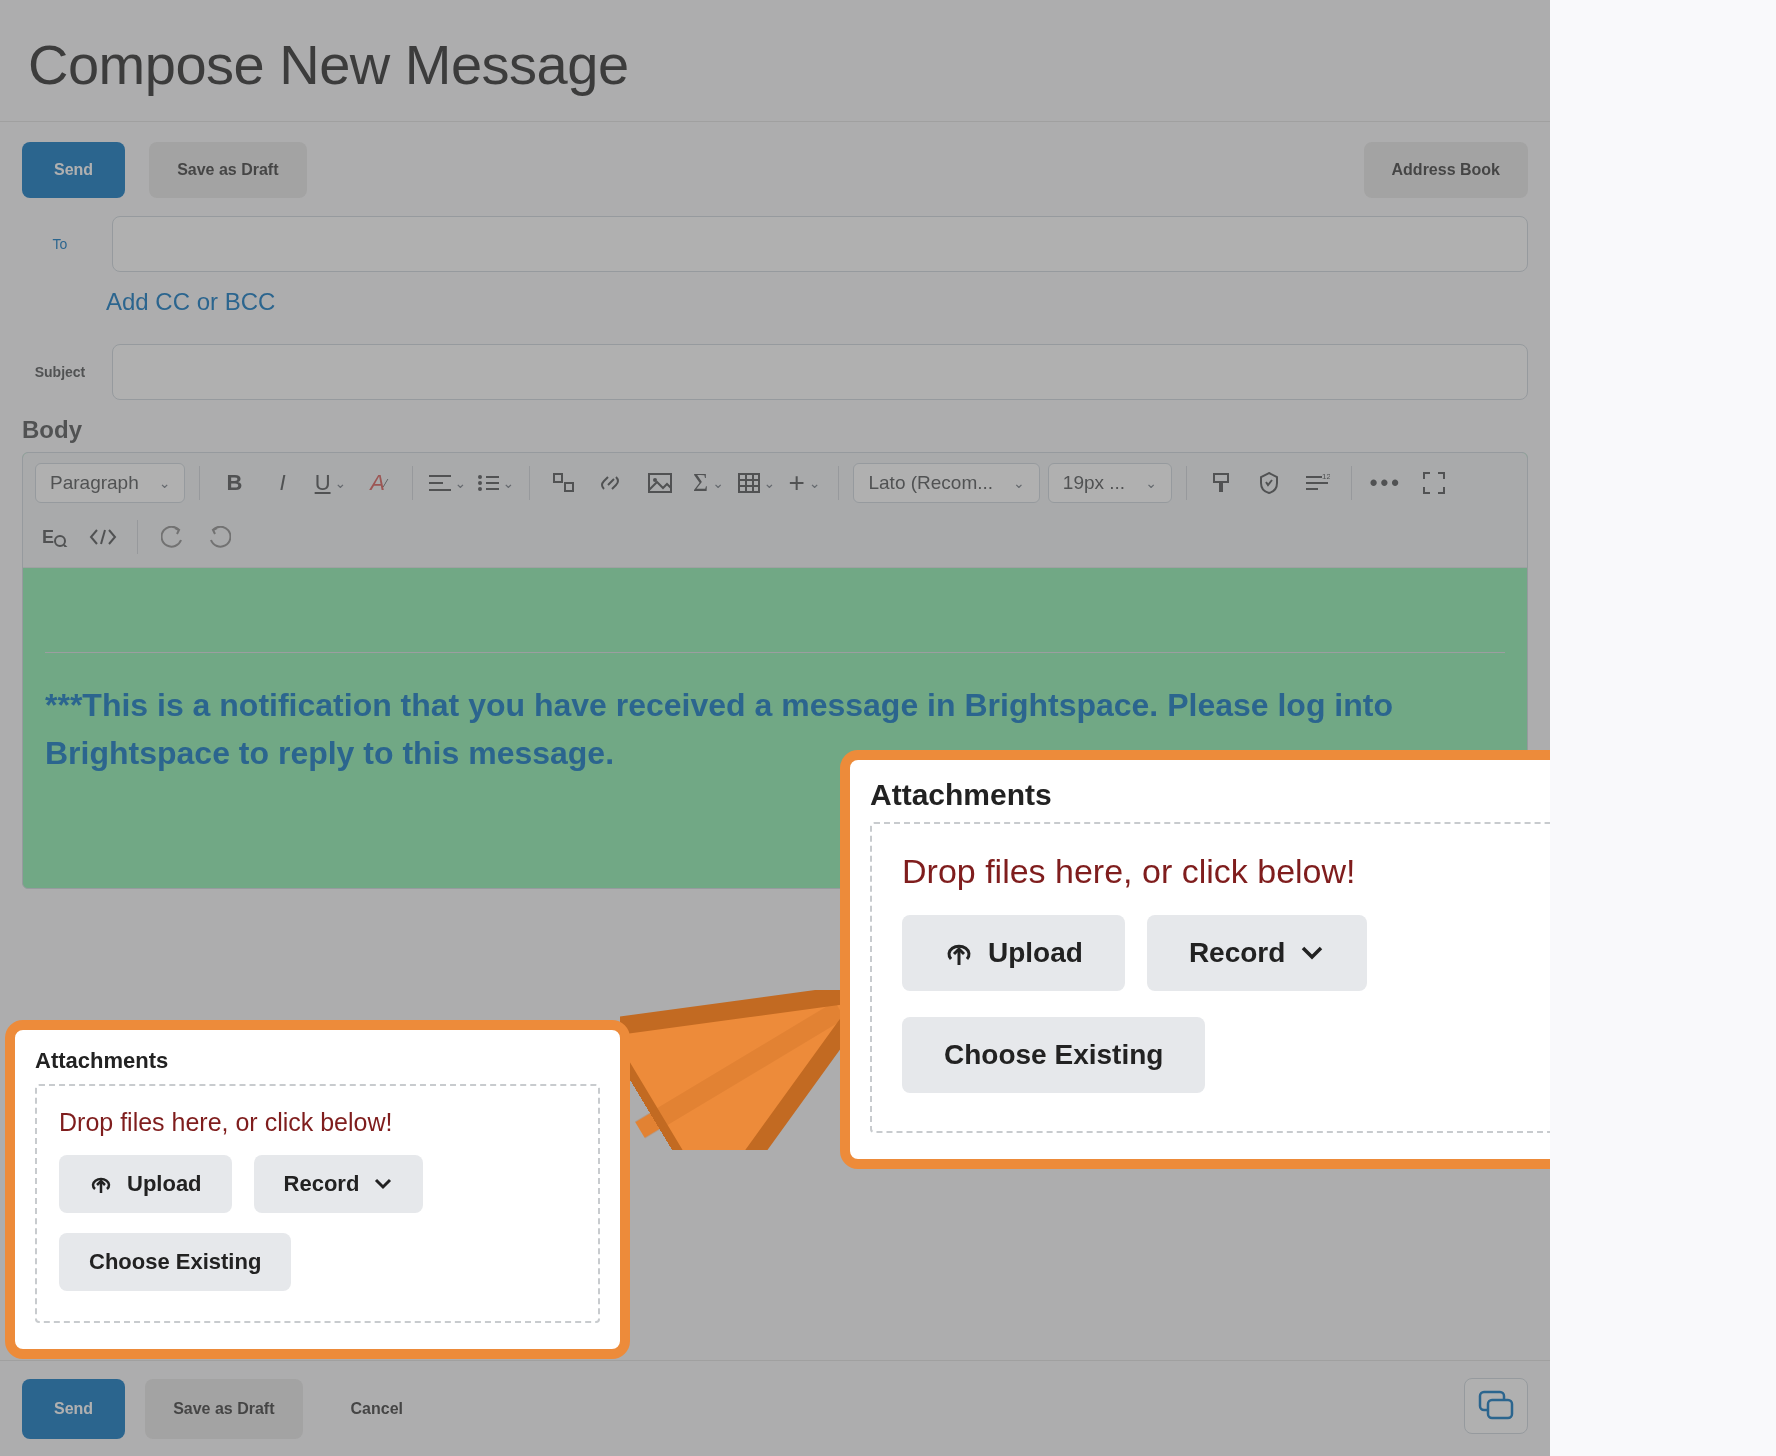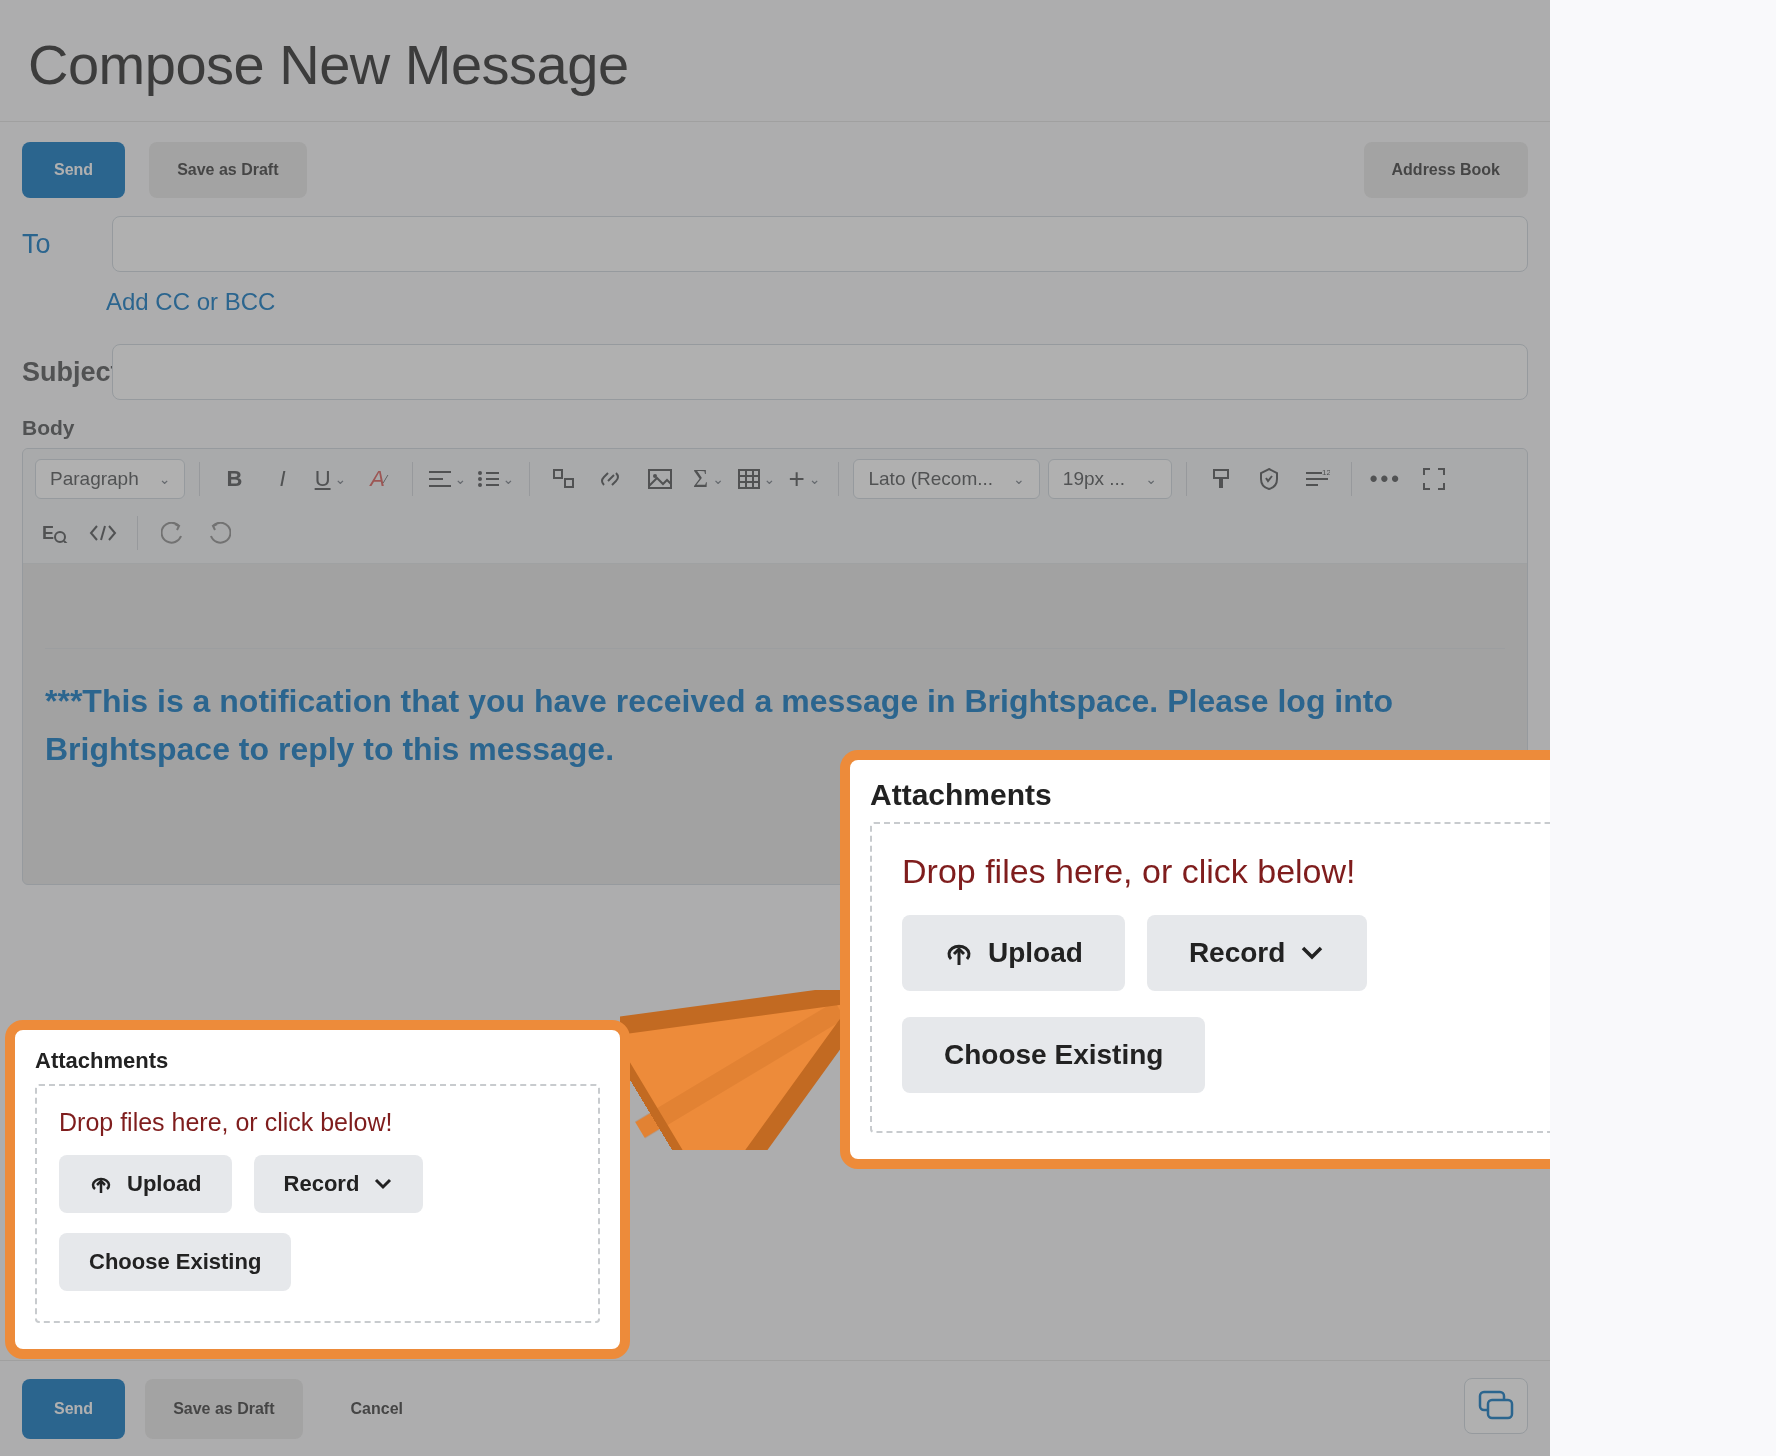--- a/index.html
+++ b/index.html
@@ -10,29 +10,29 @@
   .page-title { font-size:56px; font-weight:400; color:#222; padding:32px 28px 24px 28px; letter-spacing:-0.5px; }
   .header-border { height:1px; background:#e1e1e1; width:100%; }
 
   .button-row { display:flex; align-items:center; padding:20px 22px 10px 22px; }
   .btn { display:inline-flex; align-items:center; justify-content:center; height:56px; border-radius:8px; font-weight:600; font-size:16px; border:none; cursor:pointer; }
   .btn-primary { background:#006fbf; color:#fff; padding:0 32px; }
   .btn-secondary { background:#e6e6e6; color:#333; padding:0 28px; }
   .spacer { flex:1; }
 
   .field-row { display:flex; align-items:center; padding:0 22px; margin-top:8px; }
-  .field-label { width:90px; text-align:left; font-size:27px; color:#006fbf; padding-right:14px; }
+  .field-label { width:90px; text-align:center; font-size:14px; color:#006fbf; padding-right:14px; }
   .field-label.dark { color:#494c4e; font-weight:600; }
   .text-input { flex:1; height:56px; border:1px solid #cdd5dc; border-radius:8px; background:#fff; font-size:20px; padding:0 14px; }
 
   .add-cc { font-size:24px; color:#006fbf; cursor:pointer; padding:16px 0 20px 106px; }
 
-  .body-label { font-size:21px; font-weight:600; color:#494c4e; padding:16px 22px 8px 22px; }
-
-  .editor-wrap { margin:0 22px; border:1px solid #cdd5dc; border-radius:6px; background:#e5e5e5; overflow:hidden; }
+  .body-label { font-size:24px; font-weight:600; color:#494c4e; padding:16px 22px 8px 22px; }
+
+  .editor-wrap { margin:0 22px; border:1px solid #cdd5dc; border-radius:6px; background:#86efac; overflow:hidden; }
   .toolbar { background:#f1f3f5; border-bottom:1px solid #dfe2e5; padding:10px 12px; display:flex; flex-wrap:wrap; align-items:center; gap:8px; }
   .tb-sep { width:1px; height:34px; background:#cfd4d8; margin:0 6px; }
   .tb-btn { display:inline-flex; align-items:center; justify-content:center; min-width:40px; height:40px; border-radius:4px; color:#494c4e; font-size:22px; cursor:pointer; }
   .tb-select { display:inline-flex; align-items:center; height:40px; border:1px solid #cdd5dc; border-radius:6px; background:#fff; padding:0 14px; font-size:19px; color:#494c4e; gap:16px; cursor:pointer; }
   .tb-caret { font-size:14px; color:#6f7780; margin-left:4px; }
   .toolbar-row2 { flex-basis:100%; display:flex; align-items:center; gap:8px; margin-top:6px; }
 
   .editor-body { padding:28px 22px; min-height:320px; }
   .editor-rule { height:1px; background:#d9dde0; margin:56px 0 28px 0; }
   .notification-text { color:#006fbf; font-weight:700; font-size:32px; line-height:1.5; }

